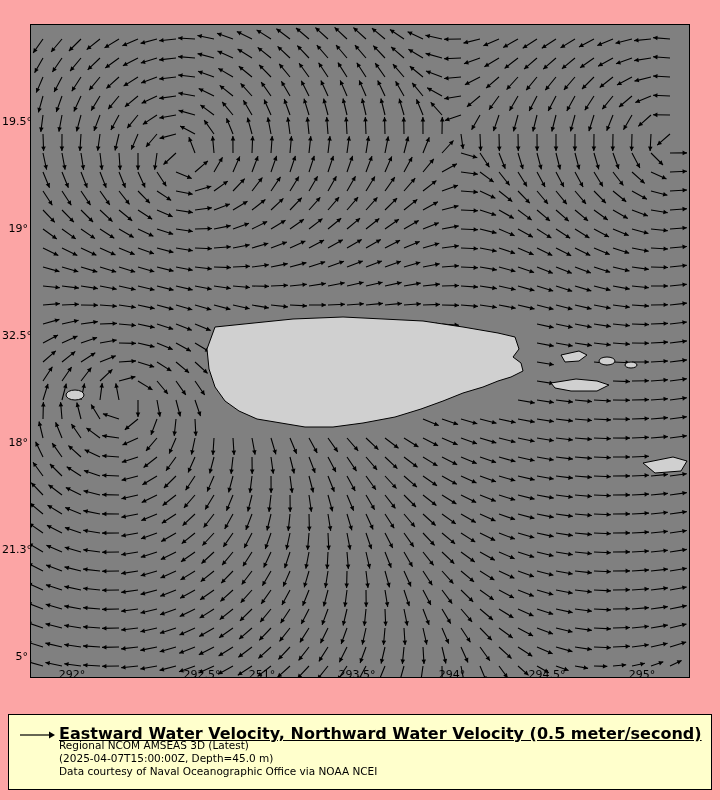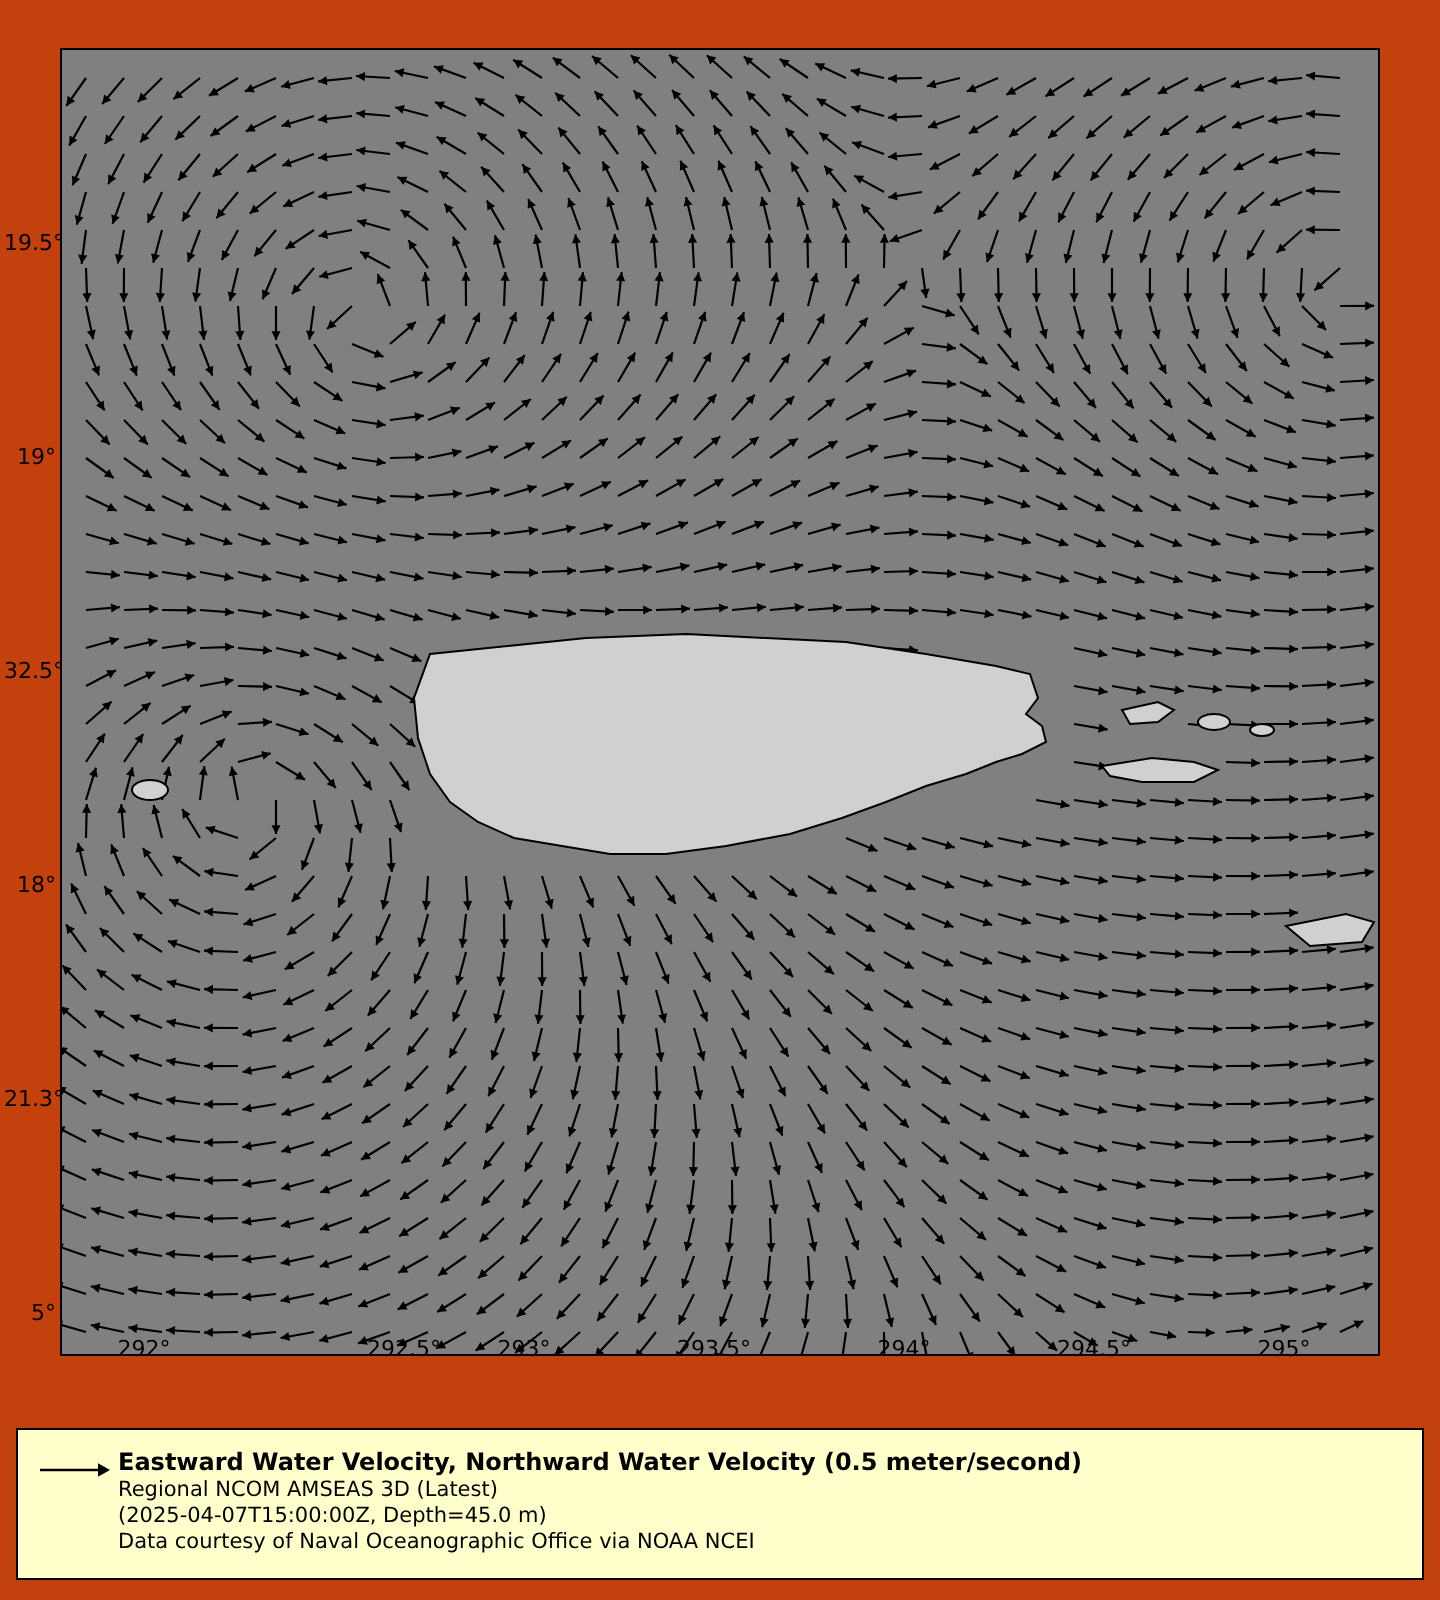--- a/index.html
+++ b/index.html
@@ -12,21 +12,21 @@
     height: 800px;
     font-family: "DejaVu Sans", "Liberation Sans", sans-serif;
     overflow: hidden;
     position: relative;
   }
   #page {
     position: absolute;
     left: 0; top: 0;
     width: 720px;
     height: 800px;
-    background: #c2410c;
+    background: #fca5a5;
   }
 
   
   #map-wrap {
     position: absolute;
     left: 30px;
     top: 24px;
     width: 660px;
     height: 654px;
   }
@@ -80,24 +80,25 @@
     position: absolute;
     left: 10px;
     top: 14px;
     width: 36px;
     height: 12px;
   }
   #legend-title {
     position: absolute;
     left: 50px;
     top: 9px;
-    font-size: 12px;
+    font-size: 16px;
     font-weight: bold;
     color: #000;
     white-space: nowrap;
+    text-decoration: underline;
   }
   .legend-line {
     position: absolute;
     left: 50px;
     font-size: 10.5px;
     color: #000;
     white-space: nowrap;
   }
   #legend-l1 { top: 24px; }
   #legend-l2 { top: 37px; }
@@ -147,21 +148,21 @@
 
     <div class="ytick-inner" style="top:97px;left:-28px;">19.5°</div>
     <div class="ytick-inner" style="top:204px;left:-28px;">19°</div>
     <div class="ytick-inner" style="top:311px;left:-28px;">32.5°</div>
     <div class="ytick-inner" style="top:418px;left:-28px;">18°</div>
     <div class="ytick-inner" style="top:525px;left:-28px;">21.3°</div>
     <div class="ytick-inner" style="top:632px;left:-28px;">5°</div>
 
     <div class="xtick" style="left:42px;">292°</div>
     <div class="xtick" style="left:137px;margin-left:35px;">292.5°</div>
-    <div class="xtick" style="left:232px;">293°</div>
+    <div class="xtick" style="left:232px;">251°</div>
     <div class="xtick" style="left:327px;">293.5°</div>
     <div class="xtick" style="left:422px;">294°</div>
     <div class="xtick" style="left:517px;text-align:right;">294.5°</div>
     <div class="xtick" style="left:612px;">295°</div>
   </div>
 
   <div id="legend-box">
     <svg id="legend-arrow" viewBox="0 0 36 12">
       <line x1="1" y1="6" x2="30" y2="6" stroke="#000" stroke-width="1.2"></line>
       <path d="M30,2.6 L36,6 L30,9.4 z" fill="#000"></path>

